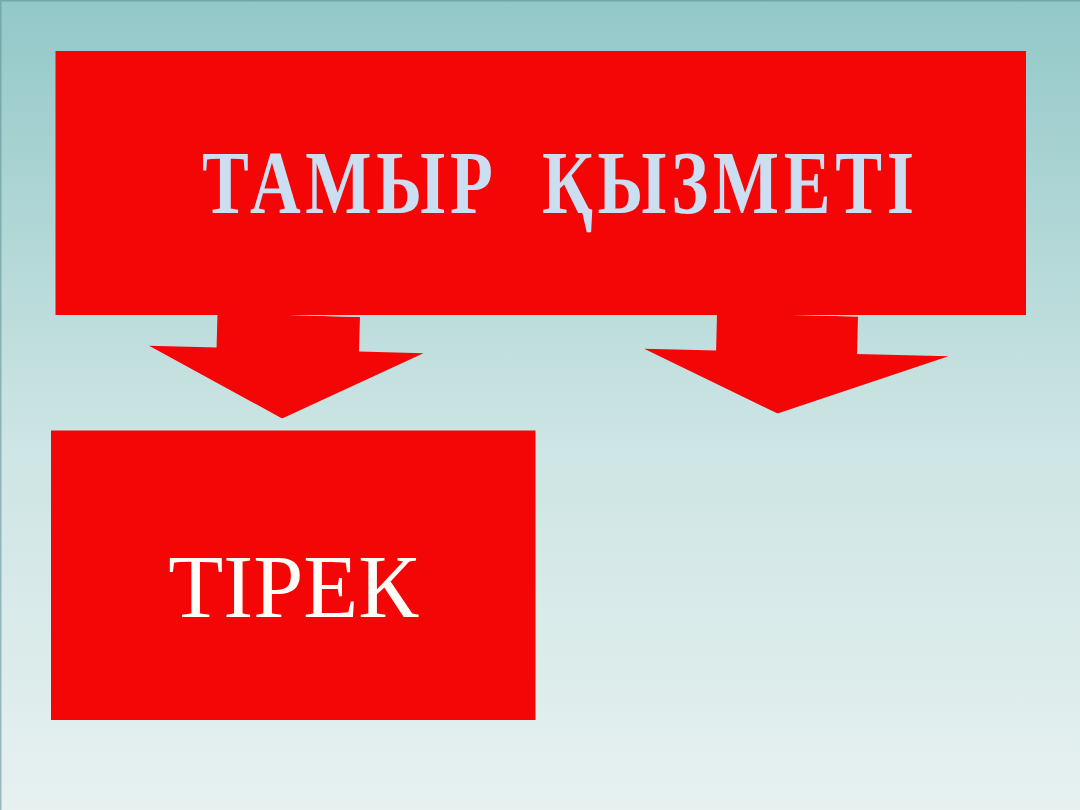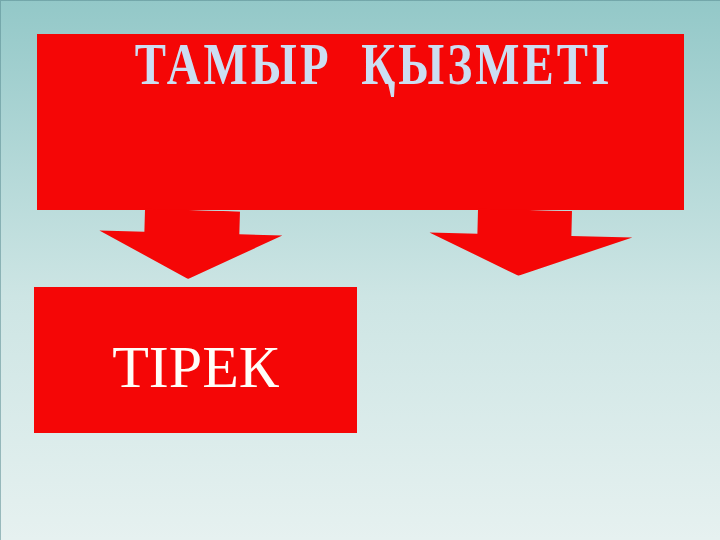--- a/index.html
+++ b/index.html
@@ -17,21 +17,21 @@
     font-family: "Liberation Serif", "DejaVu Serif", serif;
   }
   .title-box {
     position: absolute;
     left: 37px;
     top: 34px;
     width: 647px;
     height: 176px;
     background: var(--shape_red);
     display: flex;
-    align-items: flex-start;
+    align-items: center;
     justify-content: center;
   }
   .title-text {
     display: inline-block;
     padding-left: 34px;
     font-size: 60px;
     font-weight: bold;
     letter-spacing: 4px;
     white-space: pre;
     color: var(--title_text);
@@ -63,21 +63,21 @@
     position: absolute;
     background: var(--shape_red);
     display: flex;
     align-items: center;
     justify-content: center;
   }
   .child-box-left {
     left: 34px;
     top: 287px;
     width: 323px;
-    height: 146px;
+    height: 193px;
   }
   .child-box-right {
     left: 365px;
     top: 281px;
     width: 328px;
     height: 200px;
   }
   .child-label {
     font-size: 60px;
     font-weight: normal;

